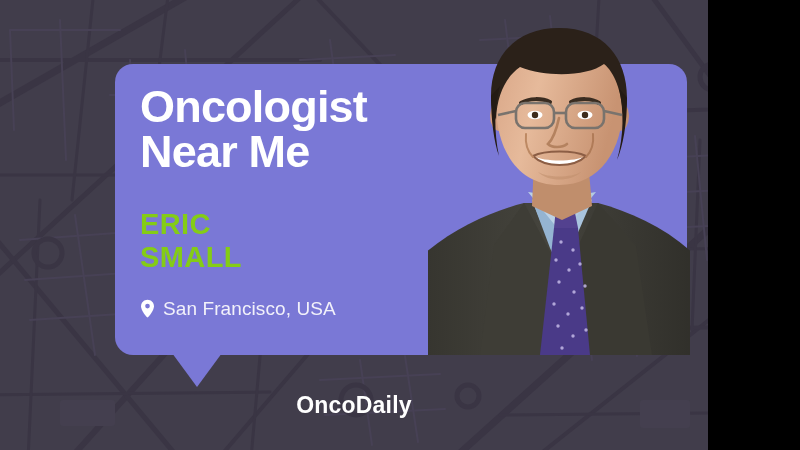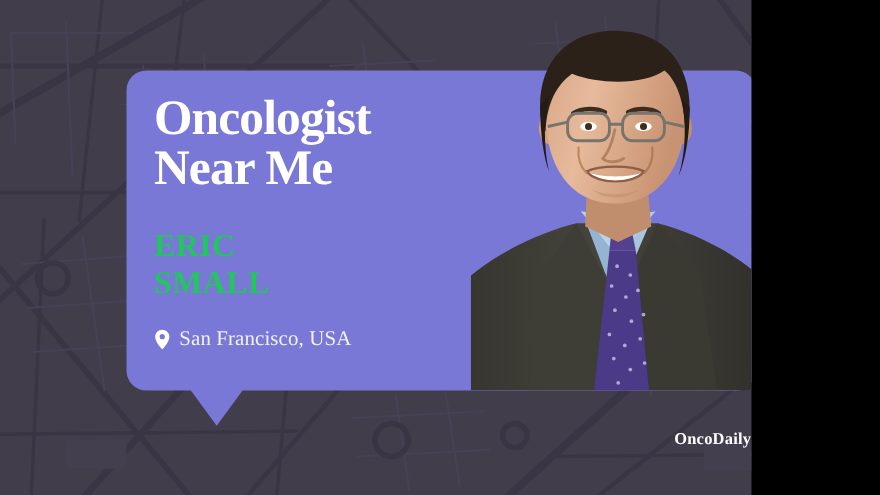--- a/index.html
+++ b/index.html
@@ -2,26 +2,25 @@
 <html><head>
 <meta charset="utf-8">
 <style>
   html, body {
     margin: 0;
     padding: 0;
     background: #000;
   }
   #stage {
     position: relative;
-    width: 651px;
+    width: 708px;
     height: 450px;
     overflow: hidden;
     background: #413D4B;
-    font-family: Liberation Serif, serif;
-    padding-left: 32px;
+    font-family: Liberation Sans, sans-serif;
   }
 
   
   #map-bg {
     position: absolute;
     inset: 0;
     width: 800px;
     height: 450px;
   }
 
@@ -63,21 +62,21 @@
     color: #FFFFFF;
     font-size: 45px;
     line-height: 0.99;
     font-weight: 700;
     letter-spacing: -0.8px;
     white-space: pre-line;
   }
   #person-name {
     margin: 0;
     padding-top: 34px;
-    color: #22c55e;
+    color: #84cc16;
     font-size: 29px;
     line-height: 1.13;
     font-weight: 700;
     letter-spacing: 0.4px;
     white-space: pre-line;
   }
   #location-row {
     display: flex;
     align-items: center;
     gap: 8px;
@@ -106,23 +105,23 @@
     overflow: hidden;
   }
   #portrait svg { display: block; }
 
   
   #brand {
     position: absolute;
     left: 0;
     right: 0;
     top: 392px;
-    text-align: right;
+    text-align: center;
     color: #FFFFFF;
-    font-size: 15px;
+    font-size: 23px;
     font-weight: 700;
     letter-spacing: 0.2px;
   }
 </style>
 </head>
 <body>
 
 <div id="stage">
 
   <svg id="map-bg" viewBox="0 0 800 450" preserveAspectRatio="xMidYMid slice">

